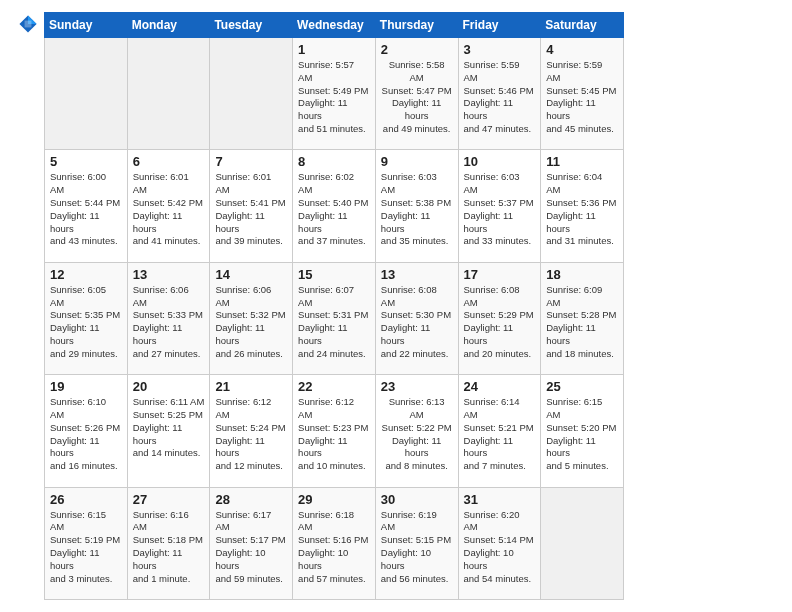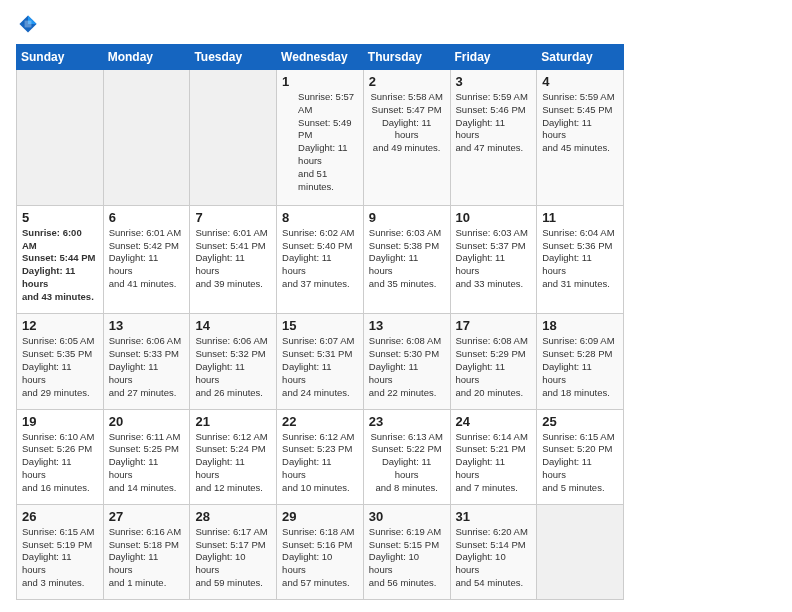--- a/index.html
+++ b/index.html
@@ -8,21 +8,20 @@
       height: 612px;
       font-family: Arial, sans-serif;
       background: #fff;
       overflow: hidden;
     }
     .page {
       width: 640px;
       height: 612px;
       padding: 12px 16px;
       display: flex;
-      flex-direction: column;
     }
     .header {
       display: flex;
       align-items: flex-start;
       justify-content: space-between;
       margin-bottom: 8px;
     }
     .logo {
       display: flex;
       align-items: center;
@@ -133,21 +132,21 @@
           <th>Saturday</th>
         </tr>
     </thead>
     <tbody id="calendar-body">
     <tr>
           <td class="empty-cell"></td>
           <td class="empty-cell"></td>
           <td class="empty-cell"></td>
           <td>
             <span class="day-number">1</span>
-            <div class="cell-text" style="white-space: pre-line; margin-left: 16px;">Sunrise: 5:57 AM
+            <div class="cell-text" style="white-space: pre-line;">Sunrise: 5:57 AM
 Sunset: 5:49 PM
 Daylight: 11 hours
 and 51 minutes.</div>
           </td>
           <td>
             <span class="day-number">2</span>
             <div class="cell-text" style="white-space: pre-line; text-align: center;">Sunrise: 5:58 AM
 Sunset: 5:47 PM
 Daylight: 11 hours
 and 49 minutes.</div>
@@ -163,21 +162,21 @@
             <span class="day-number">4</span>
             <div class="cell-text" style="white-space: pre-line;">Sunrise: 5:59 AM
 Sunset: 5:45 PM
 Daylight: 11 hours
 and 45 minutes.</div>
           </td>
         </tr>
         <tr>
           <td>
             <span class="day-number">5</span>
-            <div class="cell-text" style="white-space: pre-line; font-weight: bold;">Sunrise: 6:00 AM
+            <div class="cell-text" style="white-space: pre-line;">Sunrise: 6:00 AM
 Sunset: 5:44 PM
 Daylight: 11 hours
 and 43 minutes.</div>
           </td>
           <td>
             <span class="day-number">6</span>
             <div class="cell-text" style="white-space: pre-line;">Sunrise: 6:01 AM
 Sunset: 5:42 PM
 Daylight: 11 hours
 and 41 minutes.</div>

